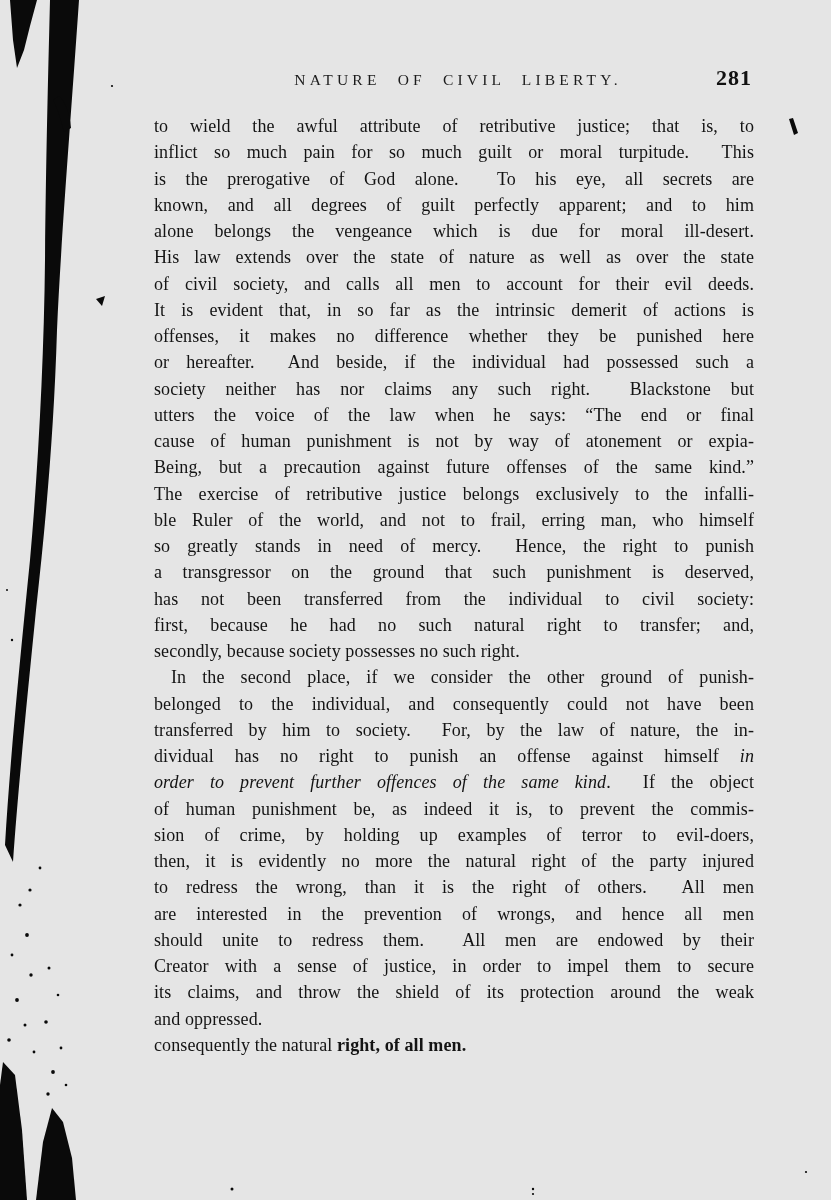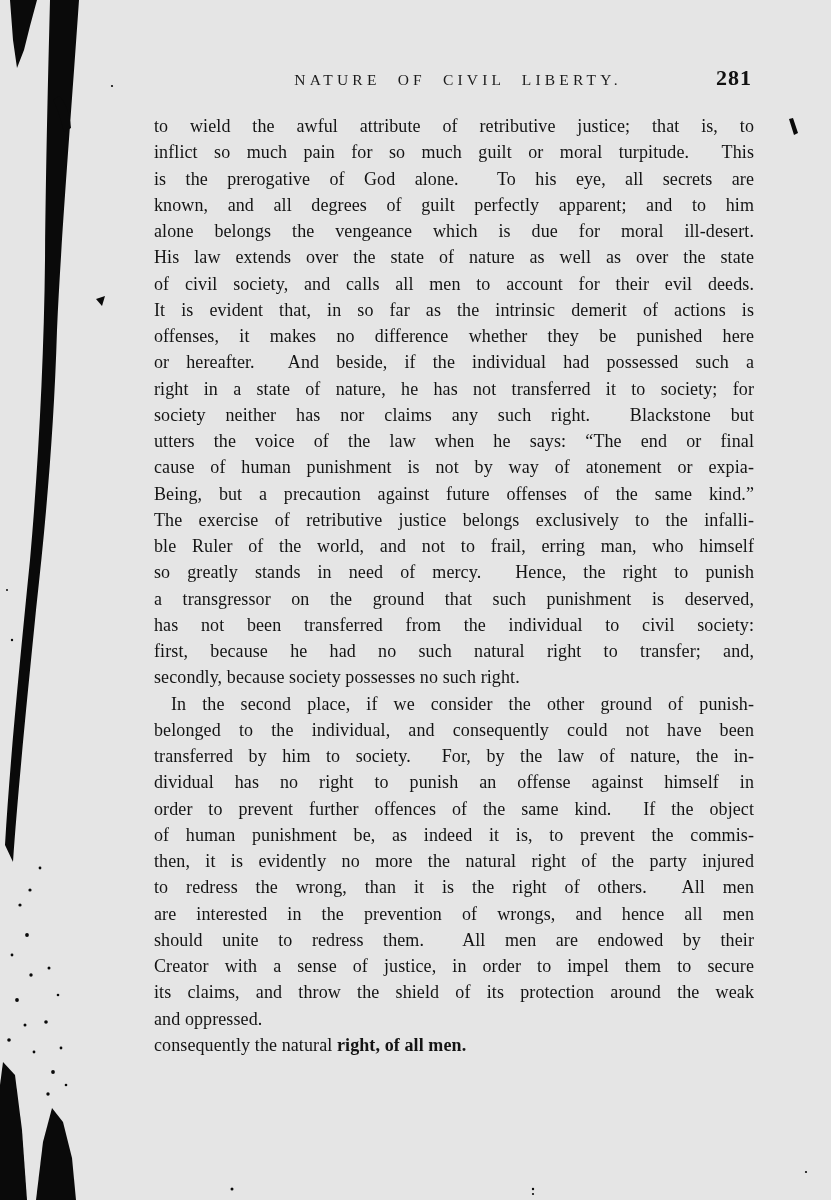--- a/index.html
+++ b/index.html
@@ -48,21 +48,21 @@
     letter-spacing: 0.1px;
   }
   .paragraph { margin: 0; }
   .line {
     text-align: justify;
     text-align-last: justify;
     -moz-text-align-last: justify;
   }
   .line.last { text-align-last: left; -moz-text-align-last: left; }
   .line.indent { padding-left: 17px; }
-  .it { }
+  .it { font-style: italic; }
   .bd { font-weight: 700; }
 </style>
 </head>
 <body>
 
 <div class="page">
 
   <svg class="smudges" viewBox="0 0 831 1200" aria-hidden="true">
     <g fill="#0a0a0a" stroke="none">
 
@@ -119,40 +119,40 @@
         <div class="line"><span>to wield the awful attribute of retributive justice; that is, to</span></div>
         <div class="line"><span>inflict so much pain for so much guilt or moral turpitude.&nbsp; This</span></div>
         <div class="line"><span>is the prerogative of God alone.&nbsp; To his eye, all secrets are</span></div>
         <div class="line"><span>known, and all degrees of guilt perfectly apparent; and to him</span></div>
         <div class="line"><span>alone belongs the vengeance which is due for moral ill-desert.</span></div>
         <div class="line"><span>His law extends over the state of nature as well as over the state</span></div>
         <div class="line"><span>of civil society, and calls all men to account for their evil deeds.</span></div>
         <div class="line"><span>It is evident that, in so far as the intrinsic demerit of actions is</span></div>
         <div class="line"><span>offenses, it makes no difference whether they be punished here</span></div>
         <div class="line"><span>or hereafter.&nbsp; And beside, if the individual had possessed such a</span></div>
-        <div class="line"><span>right in a state of nature, he has not transferred it to society; for</span></div>
         <div class="line"><span>society neither has nor claims any such right.&nbsp; Blackstone but</span></div>
         <div class="line"><span>utters the voice of the law when he says: “The end or final</span></div>
         <div class="line"><span>cause of human punishment is not by way of atonement or expia-</span></div>
         <div class="line"><span>Being, but a precaution against future offenses of the same kind.”</span></div>
         <div class="line"><span>The exercise of retributive justice belongs exclusively to the infalli-</span></div>
         <div class="line"><span>ble Ruler of the world, and not to frail, erring man, who himself</span></div>
         <div class="line"><span>so greatly stands in need of mercy.&nbsp; Hence, the right to punish</span></div>
         <div class="line"><span>a transgressor on the ground that such punishment is deserved,</span></div>
         <div class="line"><span>has not been transferred from the individual to civil society:</span></div>
         <div class="line"><span>first, because he had no such natural right to transfer; and,</span></div>
         <div class="line last"><span>secondly, because society possesses no such right.</span></div>
       </div>
       <div class="paragraph">
         <div class="line indent"><span>In the second place, if we consider the other ground of punish-</span></div>
         <div class="line"><span>belonged to the individual, and consequently could not have been</span></div>
         <div class="line"><span>transferred by him to society.&nbsp; For, by the law of nature, the in-</span></div>
         <div class="line"><span>dividual has no right to punish an offense against himself </span><span class="it">in</span></div>
         <div class="line"><span class="it">order to prevent further offences of the same kind</span><span>.&nbsp; If the object</span></div>
         <div class="line"><span>of human punishment be, as indeed it is, to prevent the commis-</span></div>
+        <div class="line"><span>sion of crime, by holding up examples of terror to evil-doers,</span></div>
         <div class="line"><span>then, it is evidently no more the natural right of the party injured</span></div>
         <div class="line"><span>to redress the wrong, than it is the right of others.&nbsp; All men</span></div>
         <div class="line"><span>are interested in the prevention of wrongs, and hence all men</span></div>
         <div class="line"><span>should unite to redress them.&nbsp; All men are endowed by their</span></div>
         <div class="line"><span>Creator with a sense of justice, in order to impel them to secure</span></div>
         <div class="line"><span>its claims, and throw the shield of its protection around the weak</span></div>
         <div class="line last"><span>and oppressed.</span></div>
       </div>
       <div class="paragraph">
         <div class="line last"><span>consequently the natural </span><span class="bd">right, of all men.</span></div>

